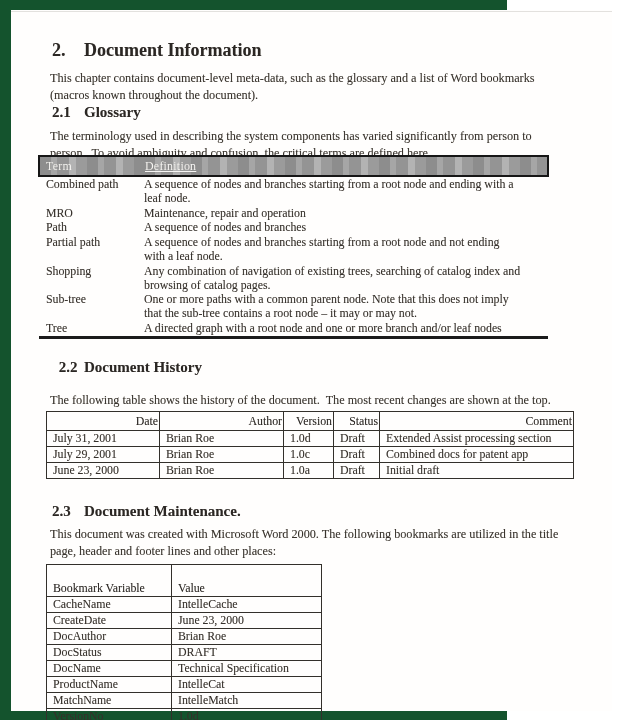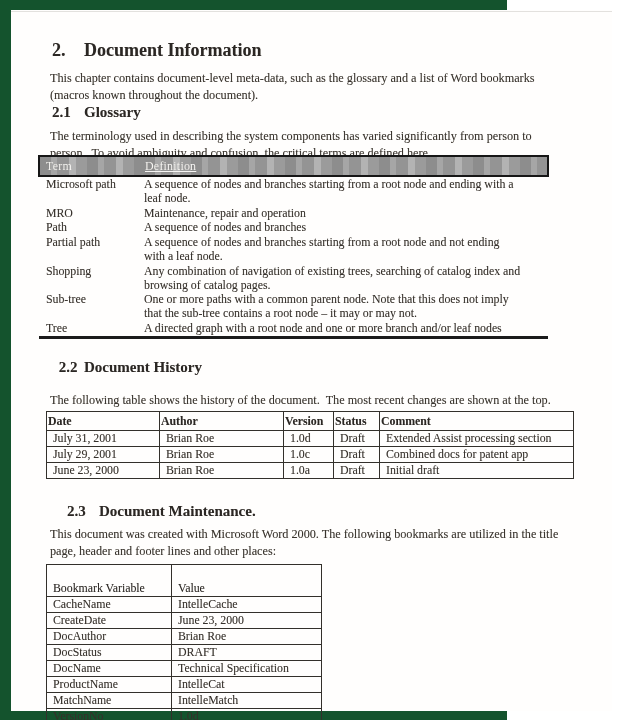--- a/index.html
+++ b/index.html
@@ -49,21 +49,21 @@
   .glossary tbody td{
     vertical-align:top;white-space:pre-line;line-height:13.8px;
     padding:1px 0 0 0;color:#35302b;
   }
   .glossary tbody td:first-child{padding-left:7px;}
   .glossary{border-bottom:3px solid #1b1b1b;}
 
   
   .history{left:35px;top:401px;width:528px;font-size:11.8px;}
   .history th,.history td{border:1px solid #33302b;}
-  .history thead th{height:16px;text-align:left;font-weight:bold;color:#2b2724;}
+  .history thead th{height:16px;text-align:right;font-weight:normal;color:#2b2724;}
   .history tbody td{height:14px;padding:0 0 0 6px;white-space:nowrap;overflow:hidden;color:#35302b;}
   .history col.h1{width:113px;}
   .history col.h2{width:124px;}
   .history col.h3{width:50px;}
   .history col.h4{width:46px;}
 
   
   .bookmark{left:35px;top:554px;width:276px;font-size:11.8px;}
   .bookmark th,.bookmark td{border:1px solid #33302b;}
   .bookmark thead th{height:15px;text-align:left;padding:16px 0 0 6px;color:#2b2724;}
@@ -94,21 +94,21 @@
           <col>
         </colgroup>
       <thead>
         <tr>
           <th>Term</th>
           <th>Definition</th>
         </tr>
       </thead>
       <tbody>
           <tr>
-            <td>Microsoft path</td>
+            <td>Combined path</td>
             <td>A sequence of nodes and branches starting from a root node and ending with a
 leaf node.</td>
           </tr>
           <tr>
             <td>MRO</td>
             <td>Maintenance, repair and operation</td>
           </tr>
           <tr>
             <td>Path</td>
             <td>A sequence of nodes and branches</td>
@@ -173,21 +173,21 @@
           <tr>
             <td>June 23, 2000</td>
             <td>Brian Roe</td>
             <td>1.0a</td>
             <td>Draft</td>
             <td>Initial draft</td>
           </tr>
         </tbody>
     </table>
 
-    <div class="heading lvl2" style="left:41px;top:493px;margin-left:15px;"><span class="num">2.3</span><span>Document Maintenance.</span></div>
+    <div class="heading lvl2" style="left:41px;top:493px;"><span class="num">2.3</span><span>Document Maintenance.</span></div>
     <p class="para" style="left:39px;top:516px;">This document was created with Microsoft Word 2000. The following bookmarks are utilized in the title
 page, header and footer lines and other places:</p>
 
     <table class="bookmark">
       <colgroup>
           <col class="b1">
           <col>
         </colgroup>
       <thead>
         <tr>

